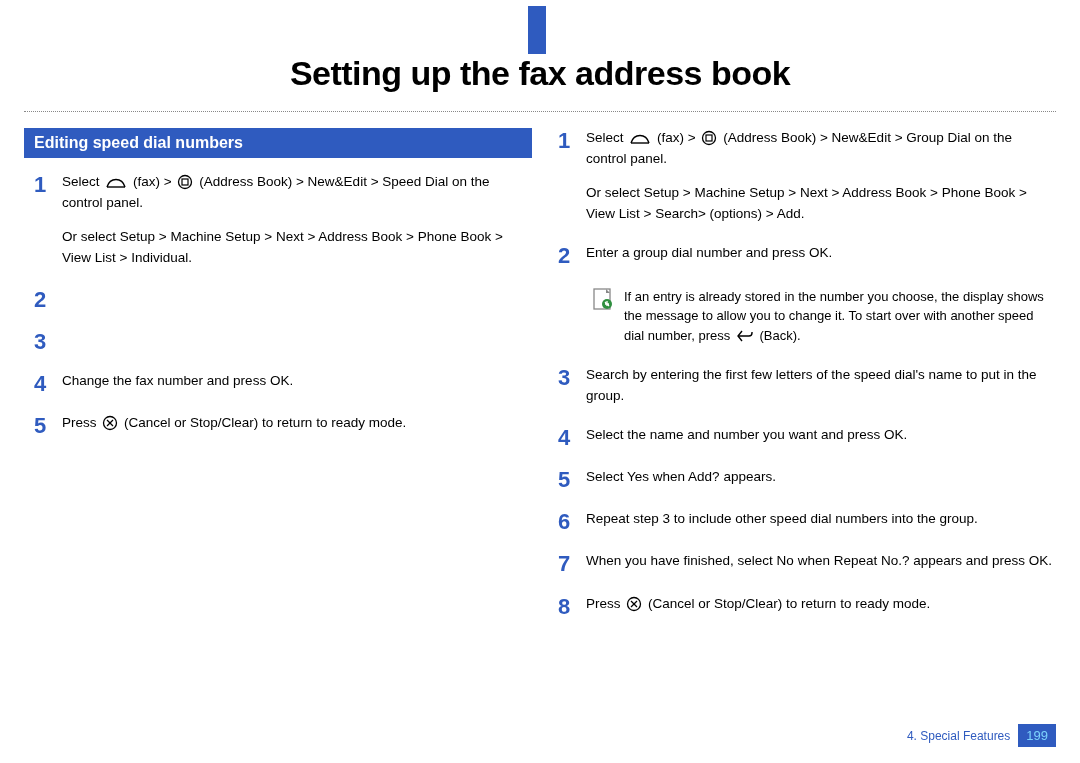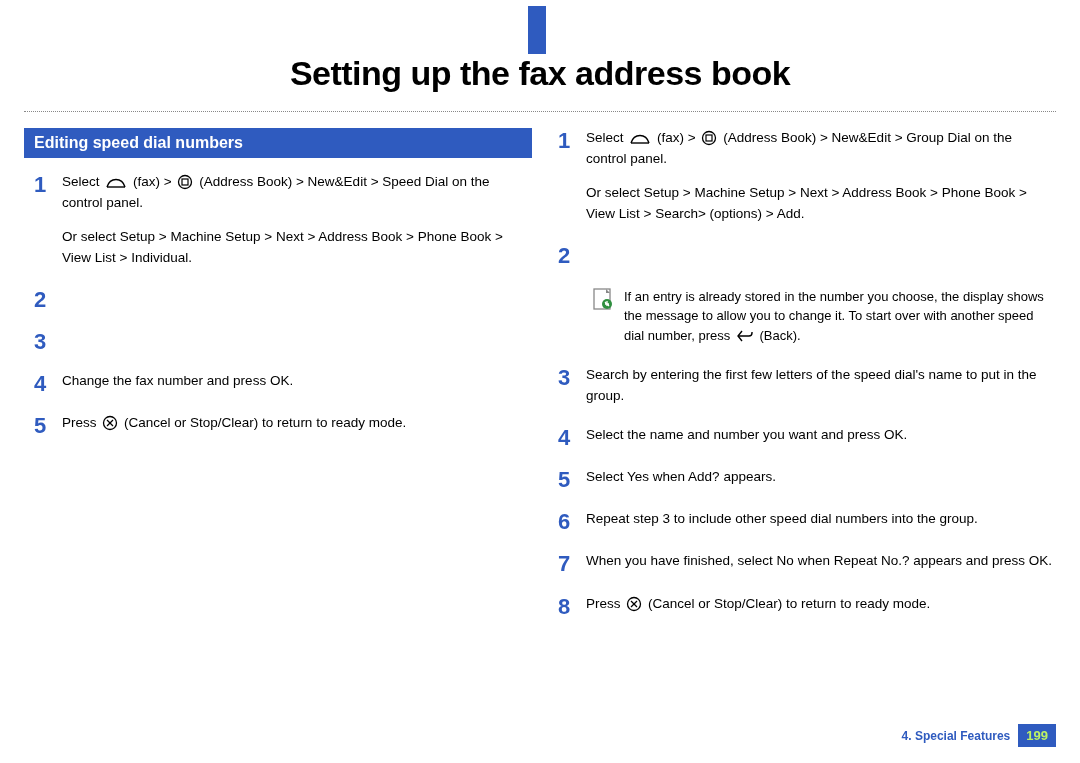--- a/index.html
+++ b/index.html
@@ -97,26 +97,26 @@
     position: relative;
   }
   .note-icon svg { display: block; }
   .footer-right {
     position: absolute;
     bottom: 16px;
     right: 24px;
     display: flex;
     align-items: center;
     font-size: 12px;
-    font-weight: 700;
+    font-weight: 400;
     color: #2f5bbf;
   }
   .page-num {
     background: #2f5bbf;
-    color: #bef264;
+    color: #7dd3fc;
     padding: 4px 8px;
     margin-left: 8px;
     font-size: 13px;
   }
 </style>
 </head>
 <body>
 
 <div class="title-bar">
   <div class="title-block"></div>
@@ -177,20 +177,23 @@
                 <line x1="2" y1="13" x2="20" y2="13" stroke="#000" stroke-width="1.4"></line>
               </svg> (fax) &gt; <svg class="inline-icon" width="16" height="16" viewBox="0 0 16 16">
                 <circle cx="8" cy="8" r="6.5" fill="none" stroke="#000" stroke-width="1.3"></circle>
                 <rect x="5" y="5" width="6" height="6" fill="none" stroke="#000" stroke-width="1.2"></rect>
               </svg> (<b>Address Book</b>) &gt; <b>New&amp;Edit</b> &gt; <b>Group Dial</b> on the control panel.</p>
             <p class="alt">Or select <b>Setup</b> &gt; <b>Machine Setup</b> &gt; <b>Next</b> &gt; <b>Address Book</b> &gt; <b>Phone Book</b> &gt; <b>View List</b> &gt; <b>Search</b>&gt; (options) &gt; <b>Add</b>.</p>
           </div>
         </li>
         <li class="step">
           <div class="step-num">2</div>
+          <div class="step-body">
+            <p>Enter a group dial number and press <b>OK</b>.</p>
+          </div>
         </li>
       </ol>
 
     <div class="note-box">
       <div class="note-icon">
         <svg width="22" height="26" viewBox="0 0 22 26">
           <rect x="2" y="2" width="16" height="20" fill="none" stroke="#888" stroke-width="1.3"></rect>
           <path d="M14 2 L18 6 L14 6 Z" fill="#888"></path>
           <circle cx="15" cy="17" r="5" fill="#2f8f3f"></circle>
           <path d="M13 15 L17 19 M13 17 L17 17" stroke="#fff" stroke-width="1.3" fill="none"></path>

